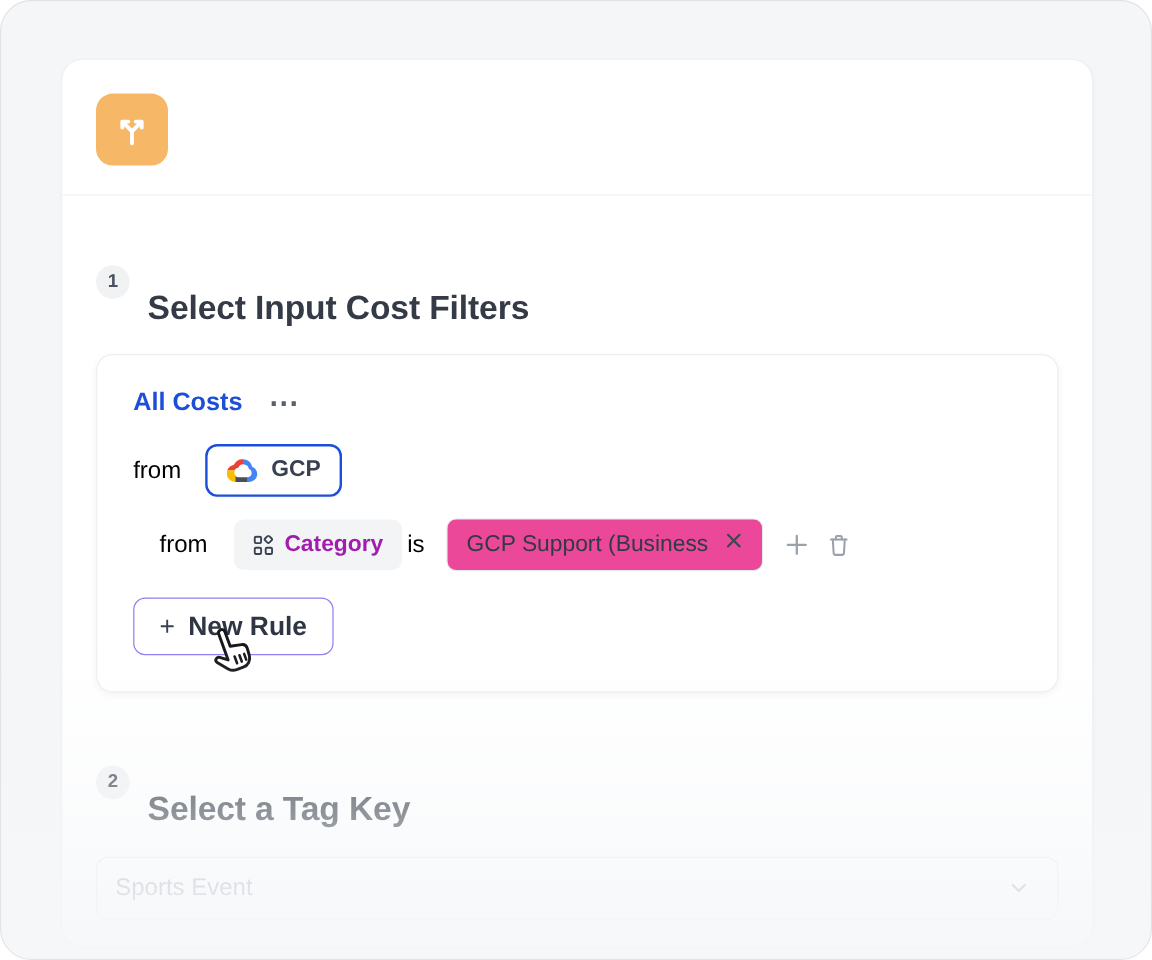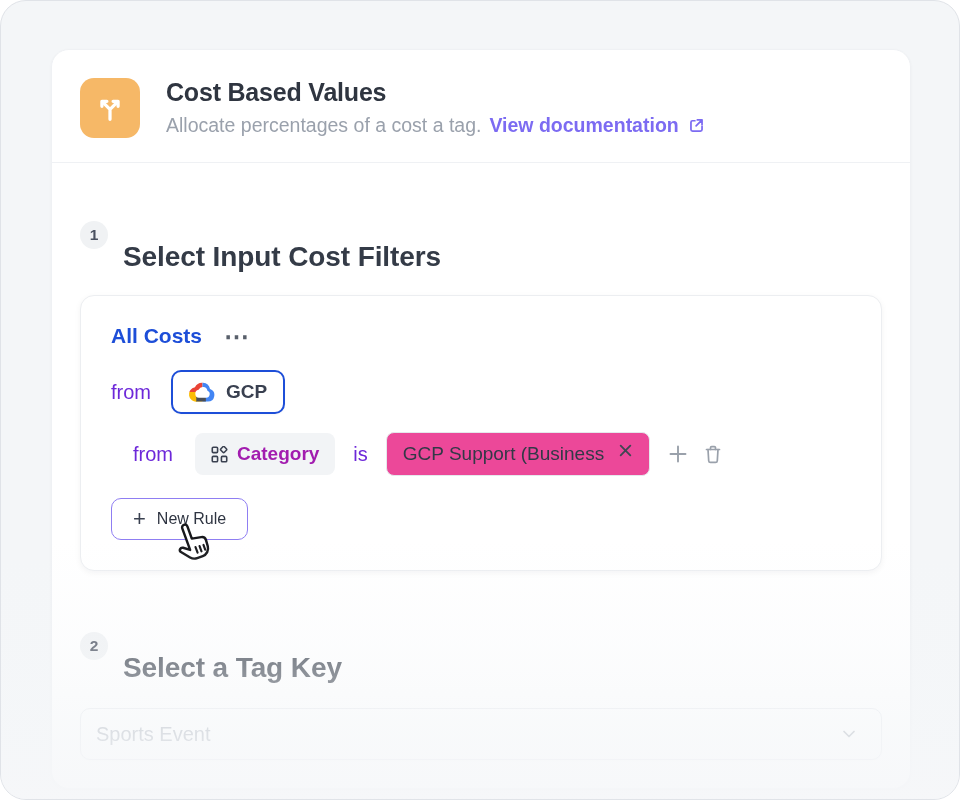--- a/index.html
+++ b/index.html
@@ -28,38 +28,38 @@
   .s2 .step-title { color:#434A55; }
   .s3 .badge { background:#F3F4F6; color:#C0C4CB; }
   .s3 .step-title { color:#C4C8CF; }
   
   .filter-card { margin:22px 28px 0 28px; background:#fff; border:1px solid #ECEEF1; border-radius:14px;
     box-shadow:0 2px 6px rgba(16,24,40,0.05); padding:28px 30px 30px 30px; }
   .fc-title-row { display:flex; align-items:center; gap:22px; }
   .fc-title { font-size:21px; font-weight:700; color:#1d4ed8; }
   .fc-menu { font-size:25px; font-weight:700; color:#59606B; letter-spacing:2px; line-height:12px; cursor:pointer; background:none; border:none; }
   .from-row { display:flex; align-items:center; gap:20px; margin-top:22px; }
-  .muted { font-size:20px; color:#6d28d9; }
+  .muted { font-size:20px; color:#000000; }
   .chip-outline { display:inline-flex; align-items:center; gap:10px; background:#fff; border:2px solid #1d4ed8;
     border-radius:10px; padding:9px 16px; box-shadow:0 1px 2px rgba(16,24,40,0.03); cursor:pointer; }
   .chip-outline .chip-label { font-size:19px; font-weight:600; color:#394050; }
   .where-row { display:flex; align-items:center; margin:18px 0 0 22px; }
   .chip-gray { display:inline-flex; align-items:center; gap:9px; background:#F2F4F6; border-radius:8px; padding:10px 16px; margin-left:22px; cursor:pointer; }
   .chip-gray .chip-label { font-size:19px; font-weight:600; color:#a21caf; }
-  .op { margin:0 18px 0 18px; }
+  .op { margin:0 18px 0 4px; }
   .chip-value { display:inline-flex; align-items:flex-start; gap:14px; background:#ec4899; border:1px solid #E5E8EC; border-radius:8px; padding:10px 16px; cursor:pointer; }
   .chip-value .chip-label { font-size:19px; font-weight:400; color:#323947; }
   .icon-btn { background:none; border:none; cursor:pointer; display:inline-flex; align-items:center; }
   .plus-btn { margin-left:18px; }
   .trash-btn { margin-left:15px; }
   .newrule-row { margin-top:22px; position:relative; }
   .newrule-btn { display:inline-flex; align-items:center; gap:11px; background:#fff; border:1.5px solid #8F7EF2;
     border-radius:10px; padding:10px 21px; cursor:pointer; }
   .newrule-plus { font-size:22px; font-weight:400; color:#3A4150; line-height:20px; }
-  .newrule-label { font-size:16px; font-weight:400; color:#2F3542; }
+  .newrule-label { font-size:22px; font-weight:700; color:#2F3542; }
   .hand-cursor { position:absolute; left:57px; top:22px; pointer-events:none; }
   
   .select { margin:24px 28px 0 28px; height:52px; background:#fff; border:1px solid #E9EBEF; border-radius:10px;
     display:flex; align-items:center; justify-content:space-between; padding:0 22px 0 15px; cursor:pointer;
     box-shadow:0 1px 2px rgba(16,24,40,0.02); }
   .select-value { font-size:20px; color:#A9AFB9; }
   
   .stub-card { margin:22px 28px 0 28px; height:70px; background:#FDFDFE; border:1px solid #F0F2F5; border-radius:14px; }
   
   .fade-overlay { position:absolute; left:0; right:0; top:540px; bottom:0; pointer-events:none;
@@ -72,35 +72,20 @@
 <div class="frame">
   <div class="card">
 
     <div class="hdr">
       <div class="app-icon">
         <svg width="34" height="34" viewBox="0 0 24 24" fill="none" stroke="#ffffff" stroke-width="2.3" stroke-linecap="round" stroke-linejoin="round">
           <path d="M12 20 V13 M12 13 L7.2 8.2 M12 13 L16.8 8.2"></path>
           <path d="M6.3 10.8 V7.3 H9.8"></path>
           <path d="M17.7 10.8 V7.3 H14.2"></path>
         </svg>
-      </div>
-      <div>
-        <div class="hdr-title">Cost Based Values</div>
-        <div class="hdr-sub">
-          <span>Allocate percentages of a cost a tag.</span>
-          <a class="doc-link">
-            <span>View documentation</span>
-            <span>
-              <svg width="19" height="19" viewBox="0 0 24 24" fill="none" stroke="#7C6BF2" stroke-width="2.2" stroke-linecap="round" stroke-linejoin="round">
-                <path d="M5 8 a2 2 0 0 1 2-2 h3 M19 13 v4 a2 2 0 0 1-2 2 H7 a2 2 0 0 1-2-2 V8"></path>
-                <path d="M13 5 h6 v6 M19 5 L11.5 12.5"></path>
-              </svg>
-            </span>
-          </a>
-        </div>
       </div>
     </div>
 
     <div class="step-row s1">
       <div class="badge">1</div>
       <div class="step-title">Select Input Cost Filters</div>
     </div>
 
     <div class="filter-card">
       <div class="fc-title-row">

